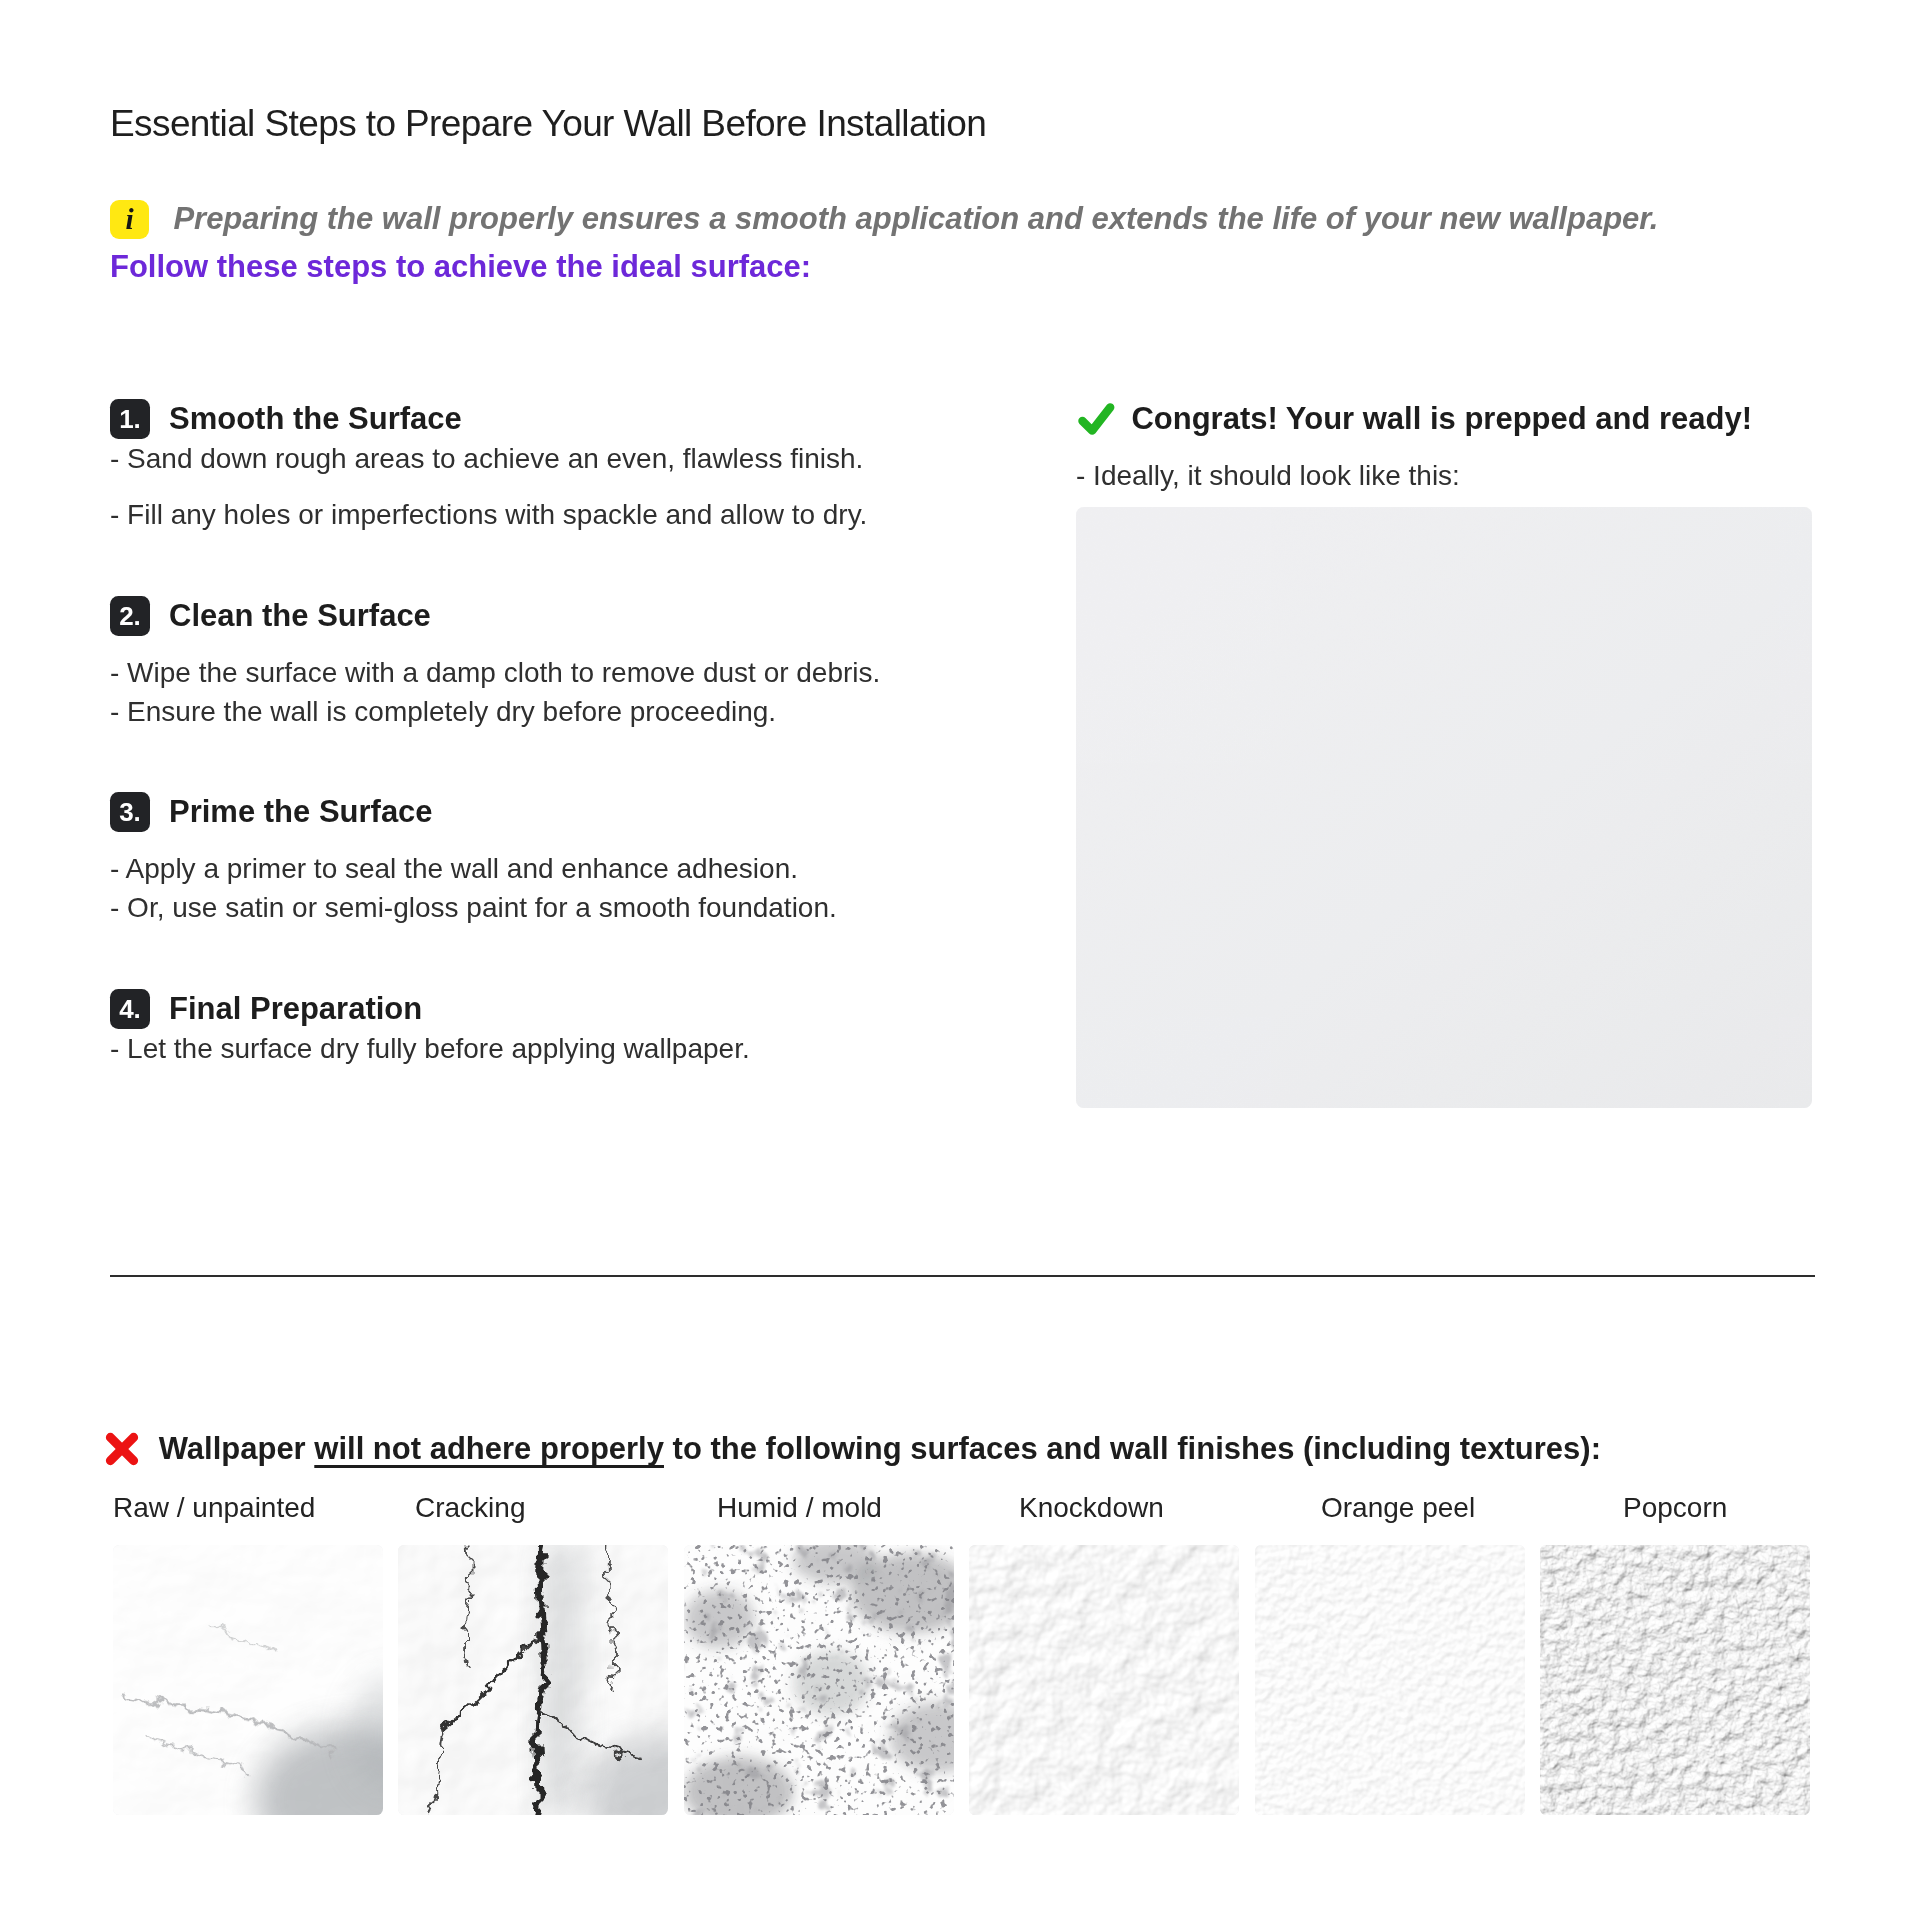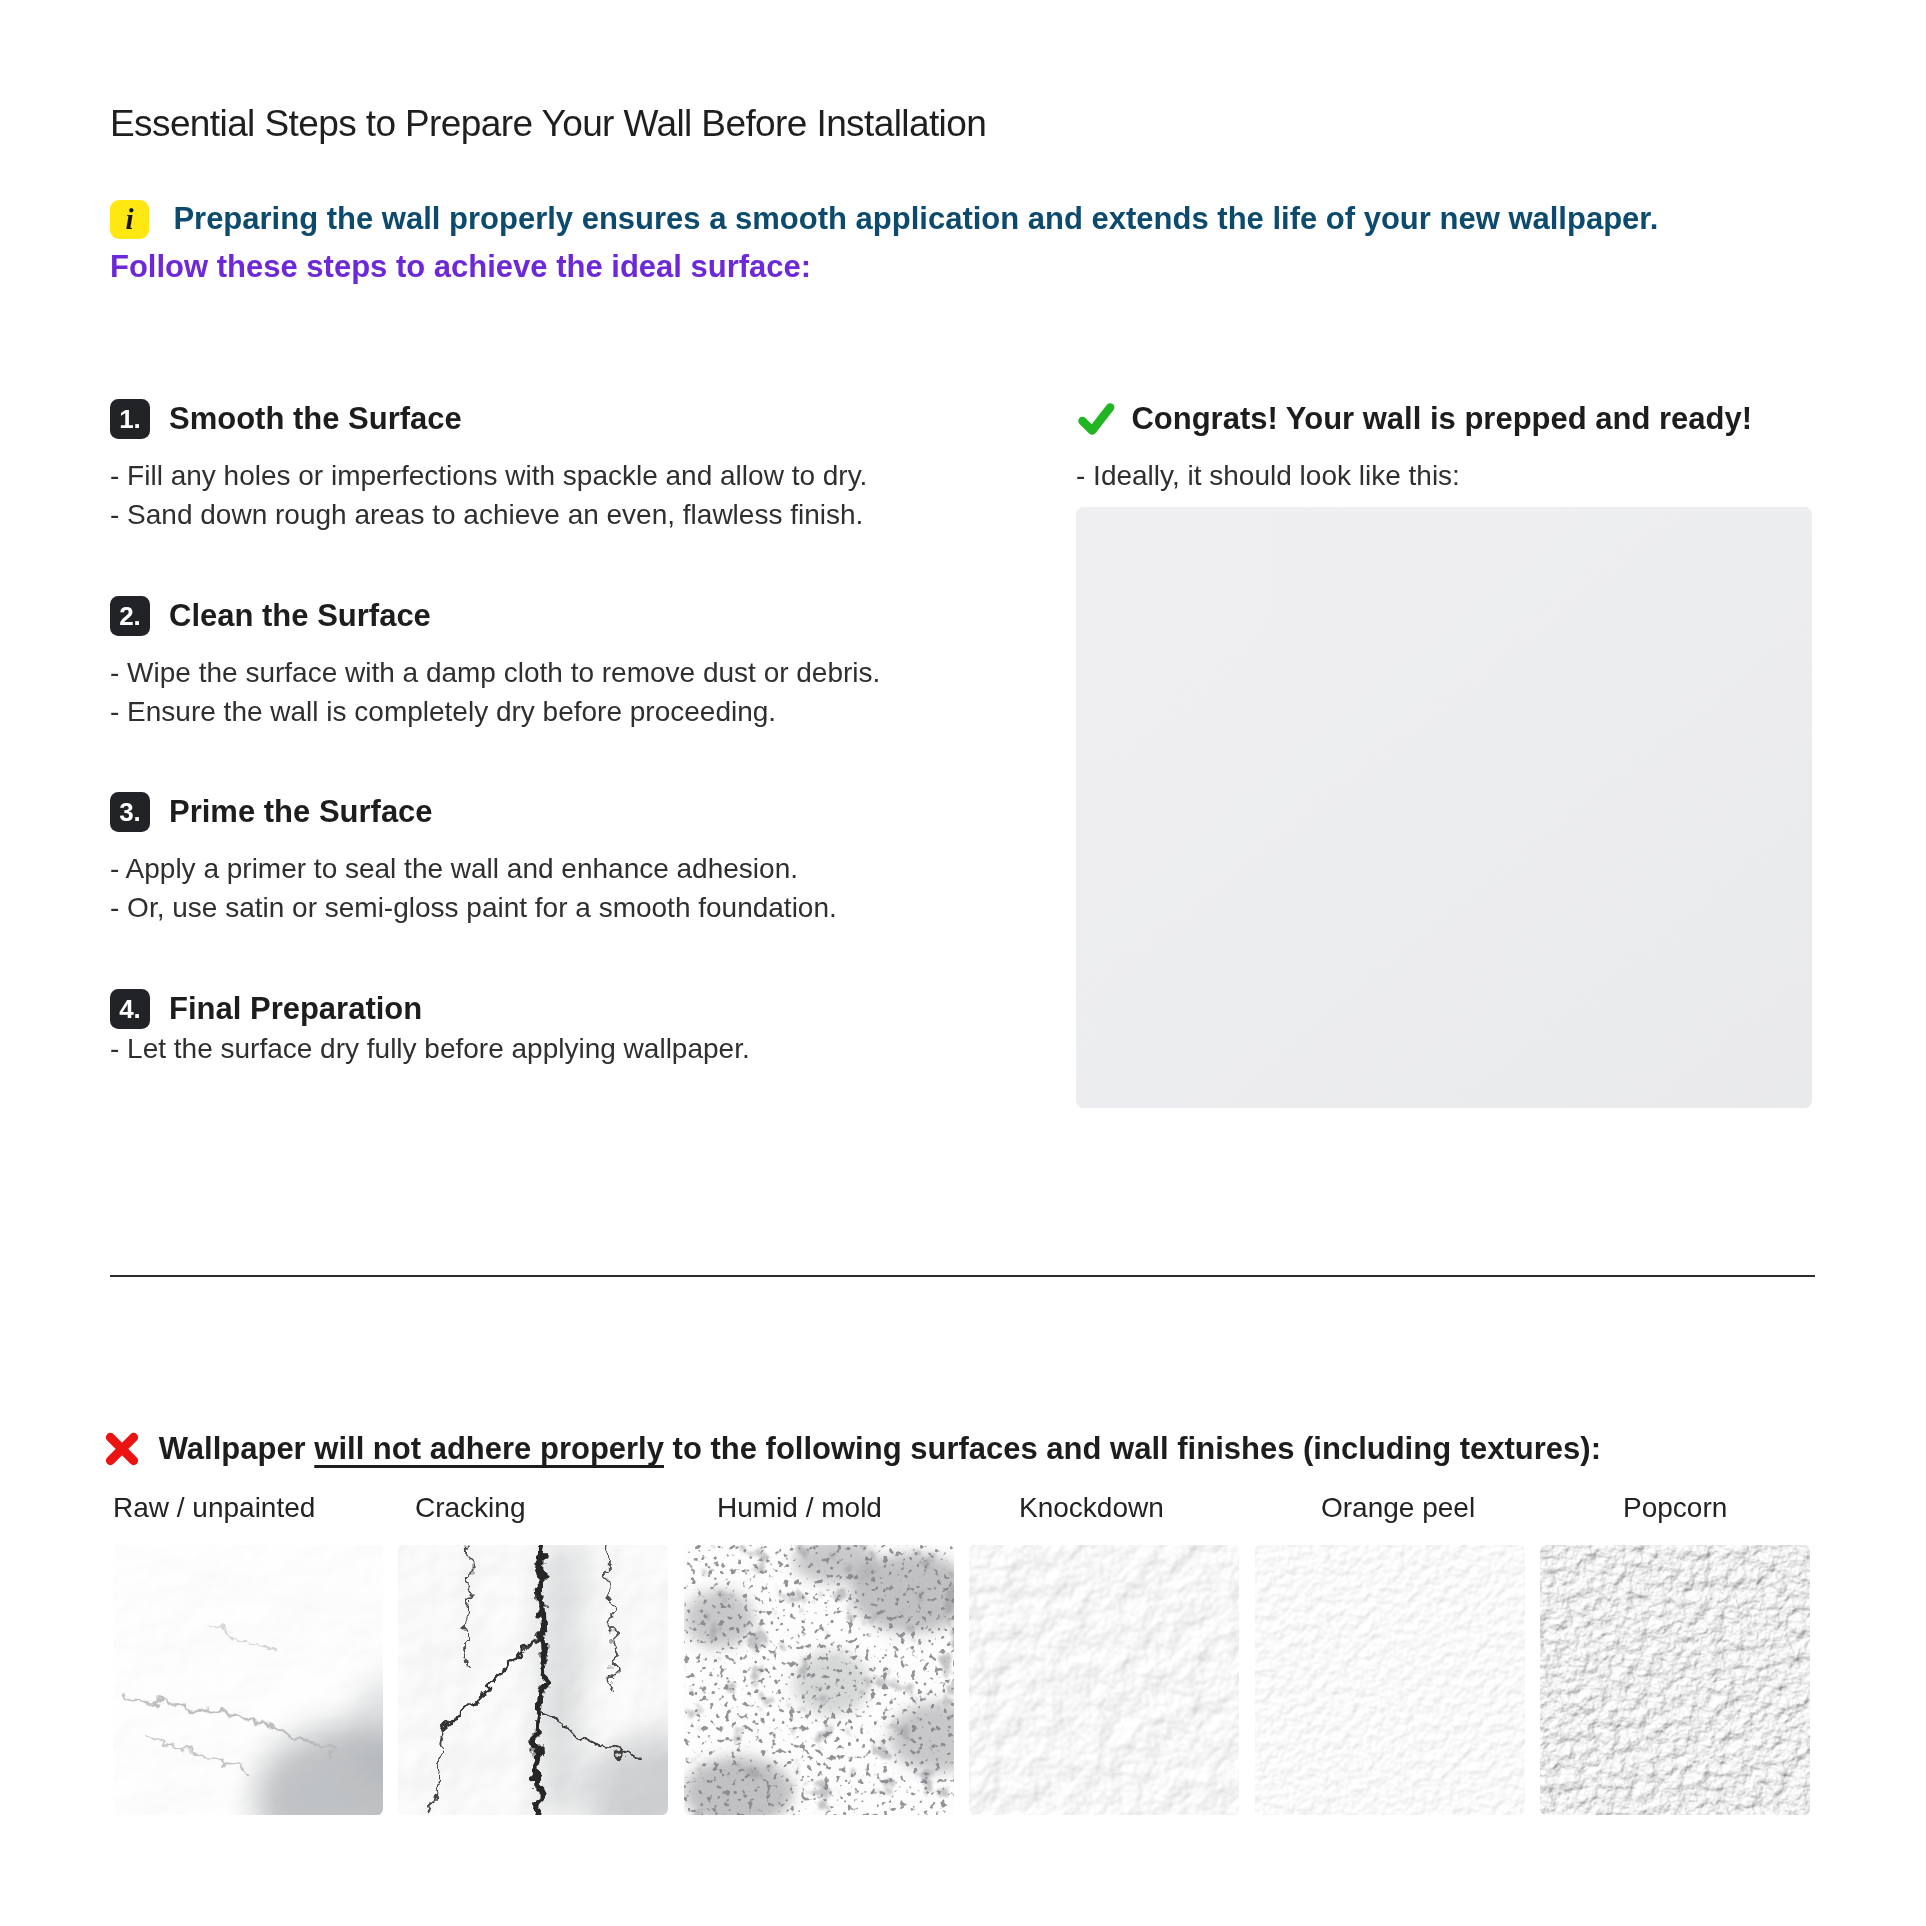--- a/index.html
+++ b/index.html
@@ -23,21 +23,21 @@
   
   .intro { left:110px; top:199px; width:1714px; }
   .intro-row { display:flex; align-items:center; gap:24.4px; }
   .info-badge {
     width:39px; height:39px; flex:0 0 39px;
     background:#ffe812; border-radius:9px;
     display:flex; align-items:center; justify-content:center;
     font-family:"Liberation Serif","DejaVu Serif",serif;
     font-style:italic; font-weight:700; font-size:29.5px; color:#141414;
   }
-  .intro-text { font-size:31px; font-weight:700; color:#0c4a6e; line-height:40px; white-space:nowrap; }
+  .intro-text { font-size:31px; font-weight:700; color:#737373; line-height:40px; white-space:nowrap;font-style:italic; }
   .intro-line2 { margin-top:7.7px; font-size:31px; font-weight:700; color:#6d28d9; line-height:40px; }
 
   
   .step { left:110px; width:912px; }
   .step-head { display:flex; align-items:center; gap:19px; }
   .step-badge {
     width:40px; height:40px; flex:0 0 40px;
     background:#222326; border-radius:8.3px; color:#ffffff;
     display:flex; align-items:center; justify-content:center;
     font-size:26px; font-weight:700;
@@ -166,22 +166,22 @@
     <span class="intro-text">Preparing the wall properly ensures a smooth application and extends the life of your new wallpaper.</span>
   </div>
   <div class="intro-line2">Follow these steps to achieve the ideal surface:</div>
 </section>
 
 <section class="abs step" style="top:399px">
   <div class="step-head">
     <span class="step-badge">1.</span>
     <h2 class="step-title">Smooth the Surface</h2>
   </div>
+  <p class="step-line">- Sand down rough areas to achieve an even, flawless finish.</p>
   <p class="step-line first">- Fill any holes or imperfections with spackle and allow to dry.</p>
-  <p class="step-line">- Sand down rough areas to achieve an even, flawless finish.</p>
 </section>
 
 <section class="abs step" style="top:596px">
   <div class="step-head">
     <span class="step-badge">2.</span>
     <h2 class="step-title">Clean the Surface</h2>
   </div>
   <p class="step-line first">- Wipe the surface with a damp cloth to remove dust or debris.</p>
   <p class="step-line">- Ensure the wall is completely dry before proceeding.</p>
 </section>

